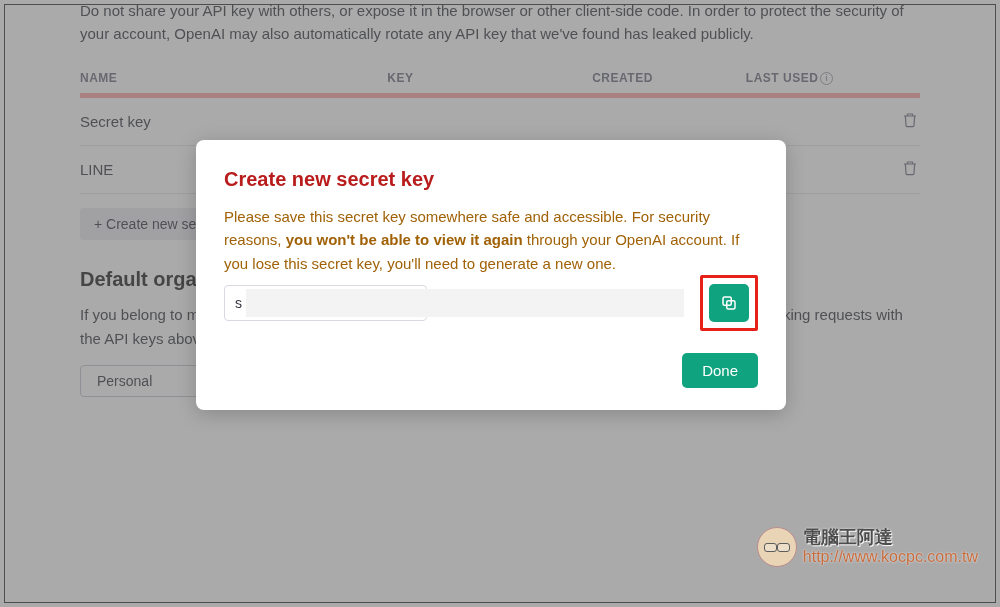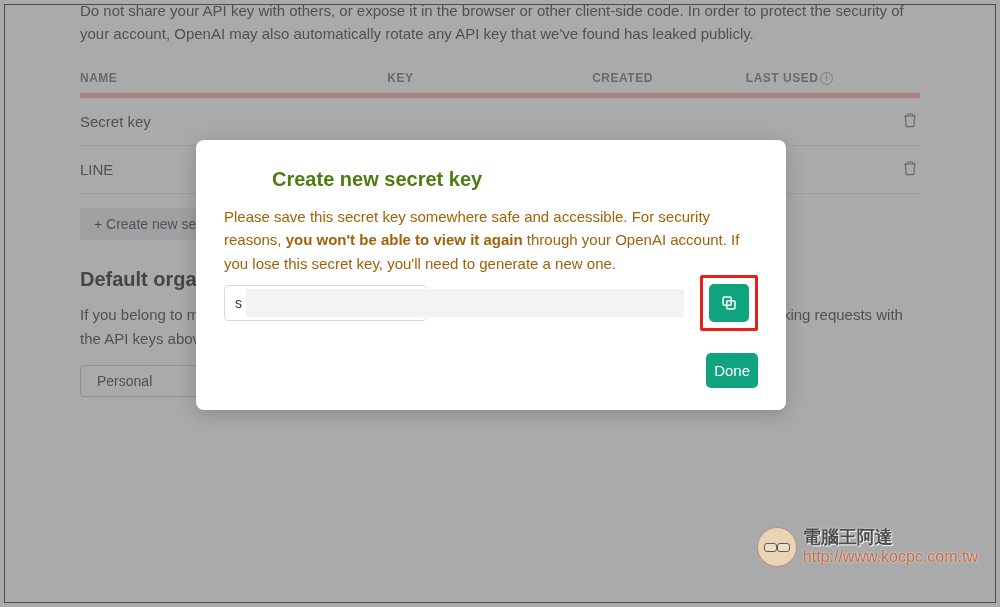--- a/index.html
+++ b/index.html
@@ -110,23 +110,22 @@
     width: 590px;
     background: #fff;
     border-radius: 8px;
     padding: 28px 28px 22px 28px;
     z-index: 20;
     box-shadow: 0 4px 20px rgba(0,0,0,0.2);
   }
   .modal h3 {
     font-size: 20px;
     font-weight: 700;
-    color: #4d7c0f;
+    color: #b91c1c;
     margin-bottom: 14px;
-    margin-left: 48px;
   }
   .modal-body {
     font-size: 15px;
     line-height: 1.55;
     color: #a16207;
   }
   .modal-body .bold { font-weight: 700; }
   .key-row {
     display: flex;
     align-items: center;
@@ -168,21 +167,21 @@
     display: flex;
     align-items: center;
     justify-content: center;
   }
   .copy-btn svg { width: 18px; height: 18px; stroke: #fff; }
   .modal-actions { text-align: right; }
   .done-btn {
     background: #10a37f;
     color: #fff;
     border: none;
-    padding: 9px 8px;
+    padding: 9px 20px;
     font-size: 15px;
     border-radius: 5px;
     cursor: pointer;
   }
 
   
   .watermark {
     position: absolute;
     right: 22px;
     bottom: 40px;

